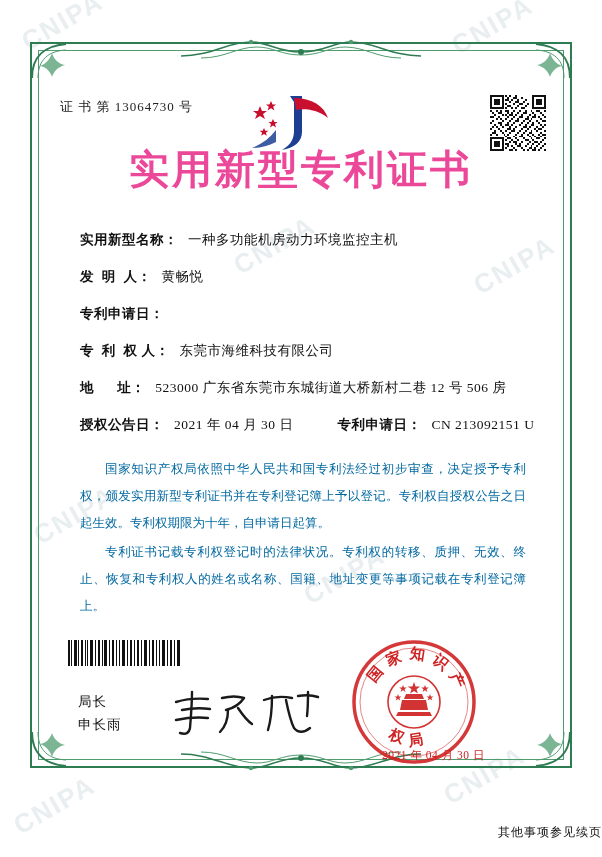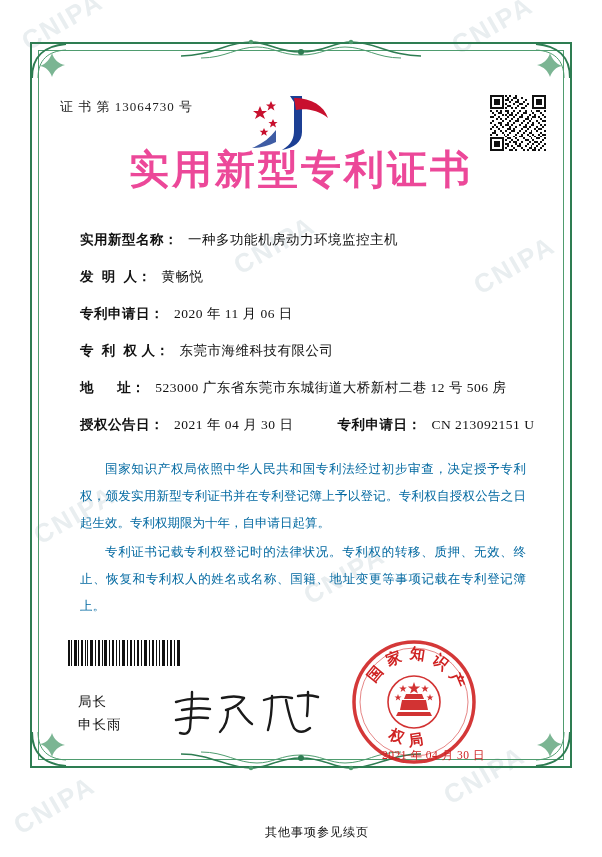--- a/index.html
+++ b/index.html
@@ -236,21 +236,21 @@
     font-size: 12px;
     color: #111;
     z-index: 5;
     letter-spacing: 1px;
   }
   .footer-note {
     position: absolute;
     left: 0;
     right: 0;
     top: 824px;
-    text-align: center;
+    text-align: right;
     font-size: 12px;
     color: #111;
     z-index: 5;
     letter-spacing: 1px;
     padding-left: 32px;
   }
 </style>
 </head>
 <body>
 
@@ -531,21 +531,20 @@
       <div class="field-row">
         <span class="field-label">实用新型名称：</span>
         <span class="field-value">一种多功能机房动力环境监控主机</span>
       </div>
       <div class="field-row">
         <span class="field-label">发  明  人：</span>
         <span class="field-value">黄畅悦</span>
       </div>
       <div class="field-row">
         <span class="field-label">专利申请日：</span>
-        <span class="field-value">2020 年 11 月 06 日</span>
       </div>
       <div class="field-row">
         <span class="field-label">专  利  权 人：</span>
         <span class="field-value">东莞市海维科技有限公司</span>
       </div>
       <div class="field-row">
         <span class="field-label">地      址：</span>
         <span class="field-value">523000 广东省东莞市东城街道大桥新村二巷 12 号 506 房</span>
       </div>
       <div class="field-row two-col">

